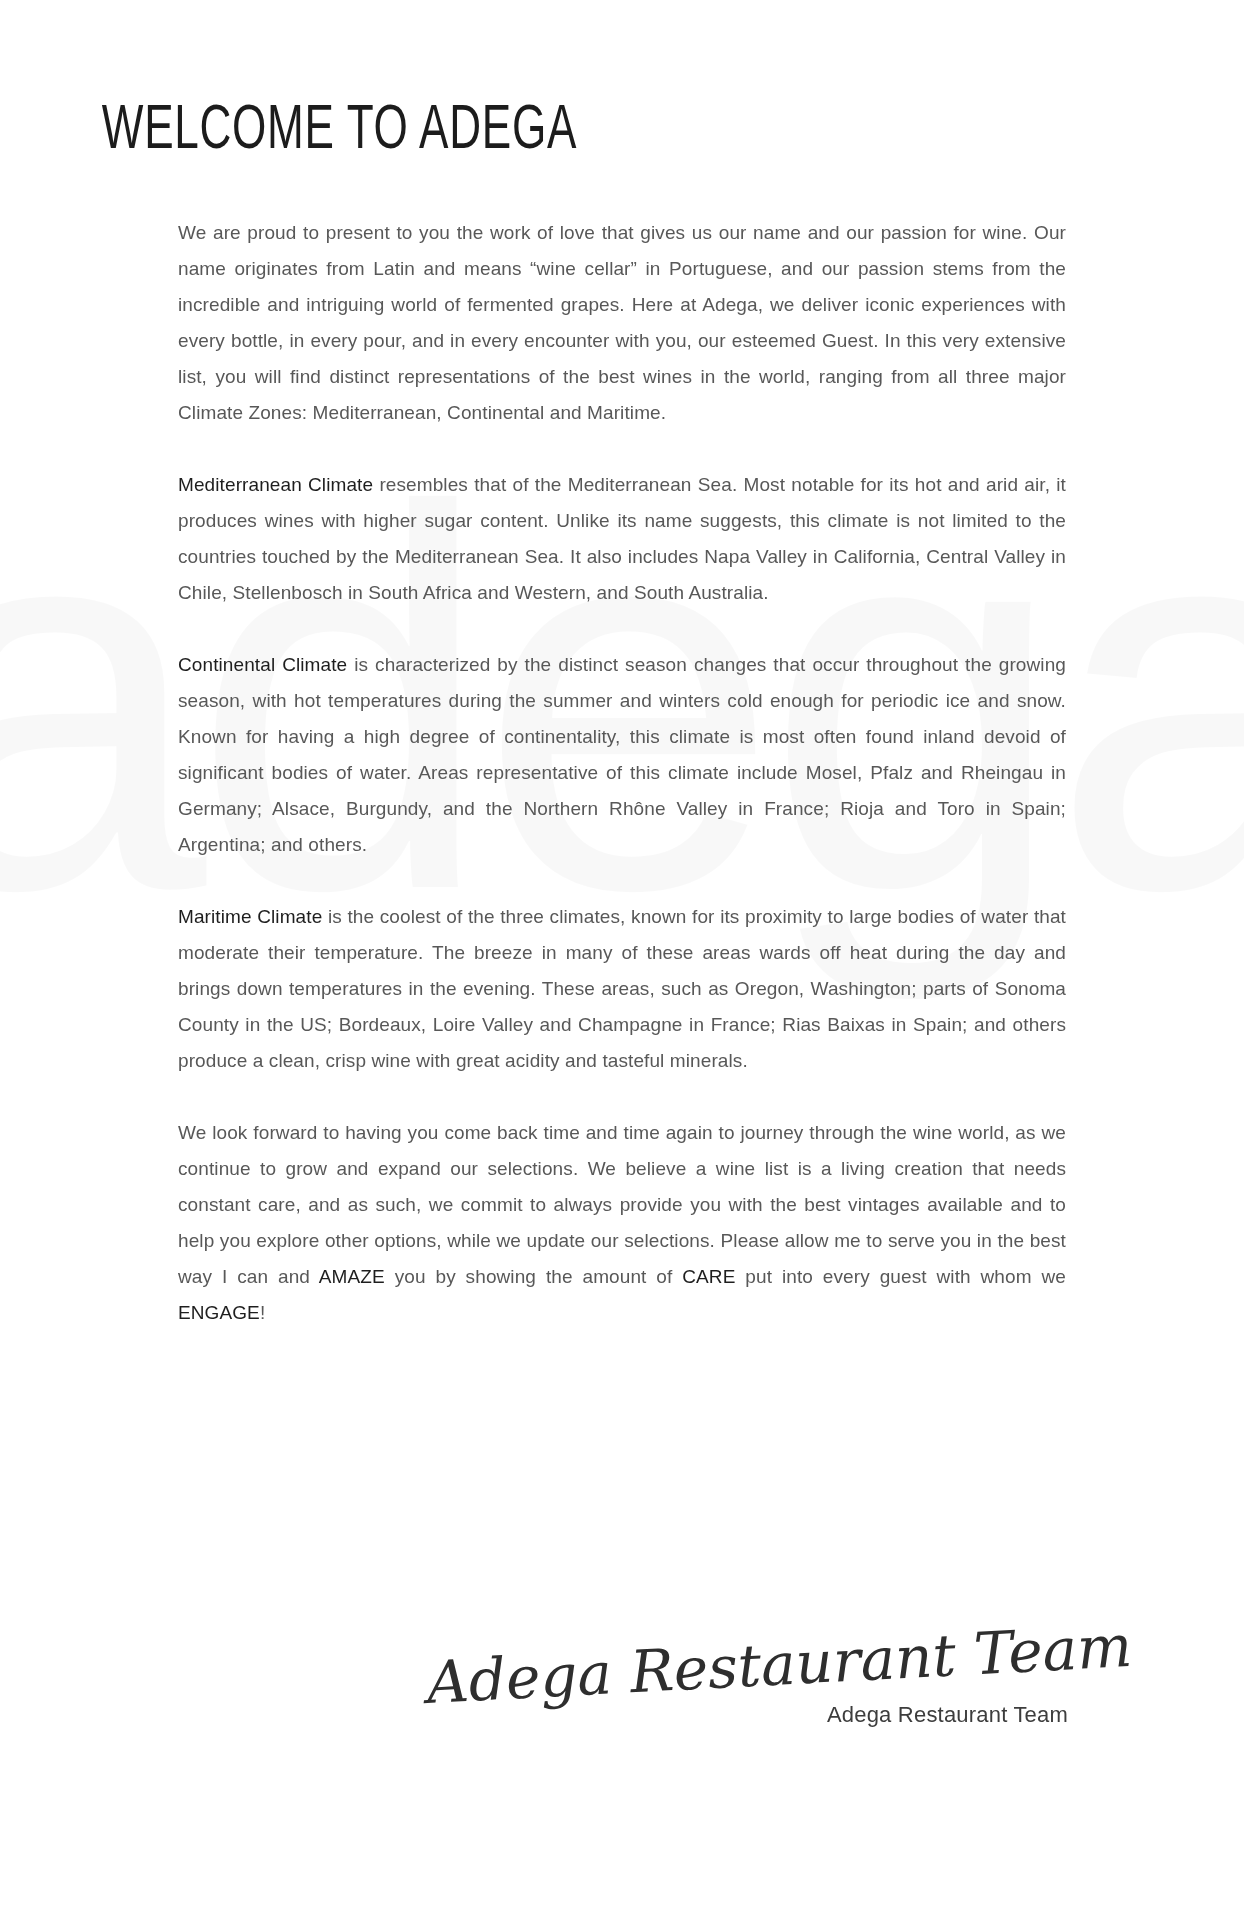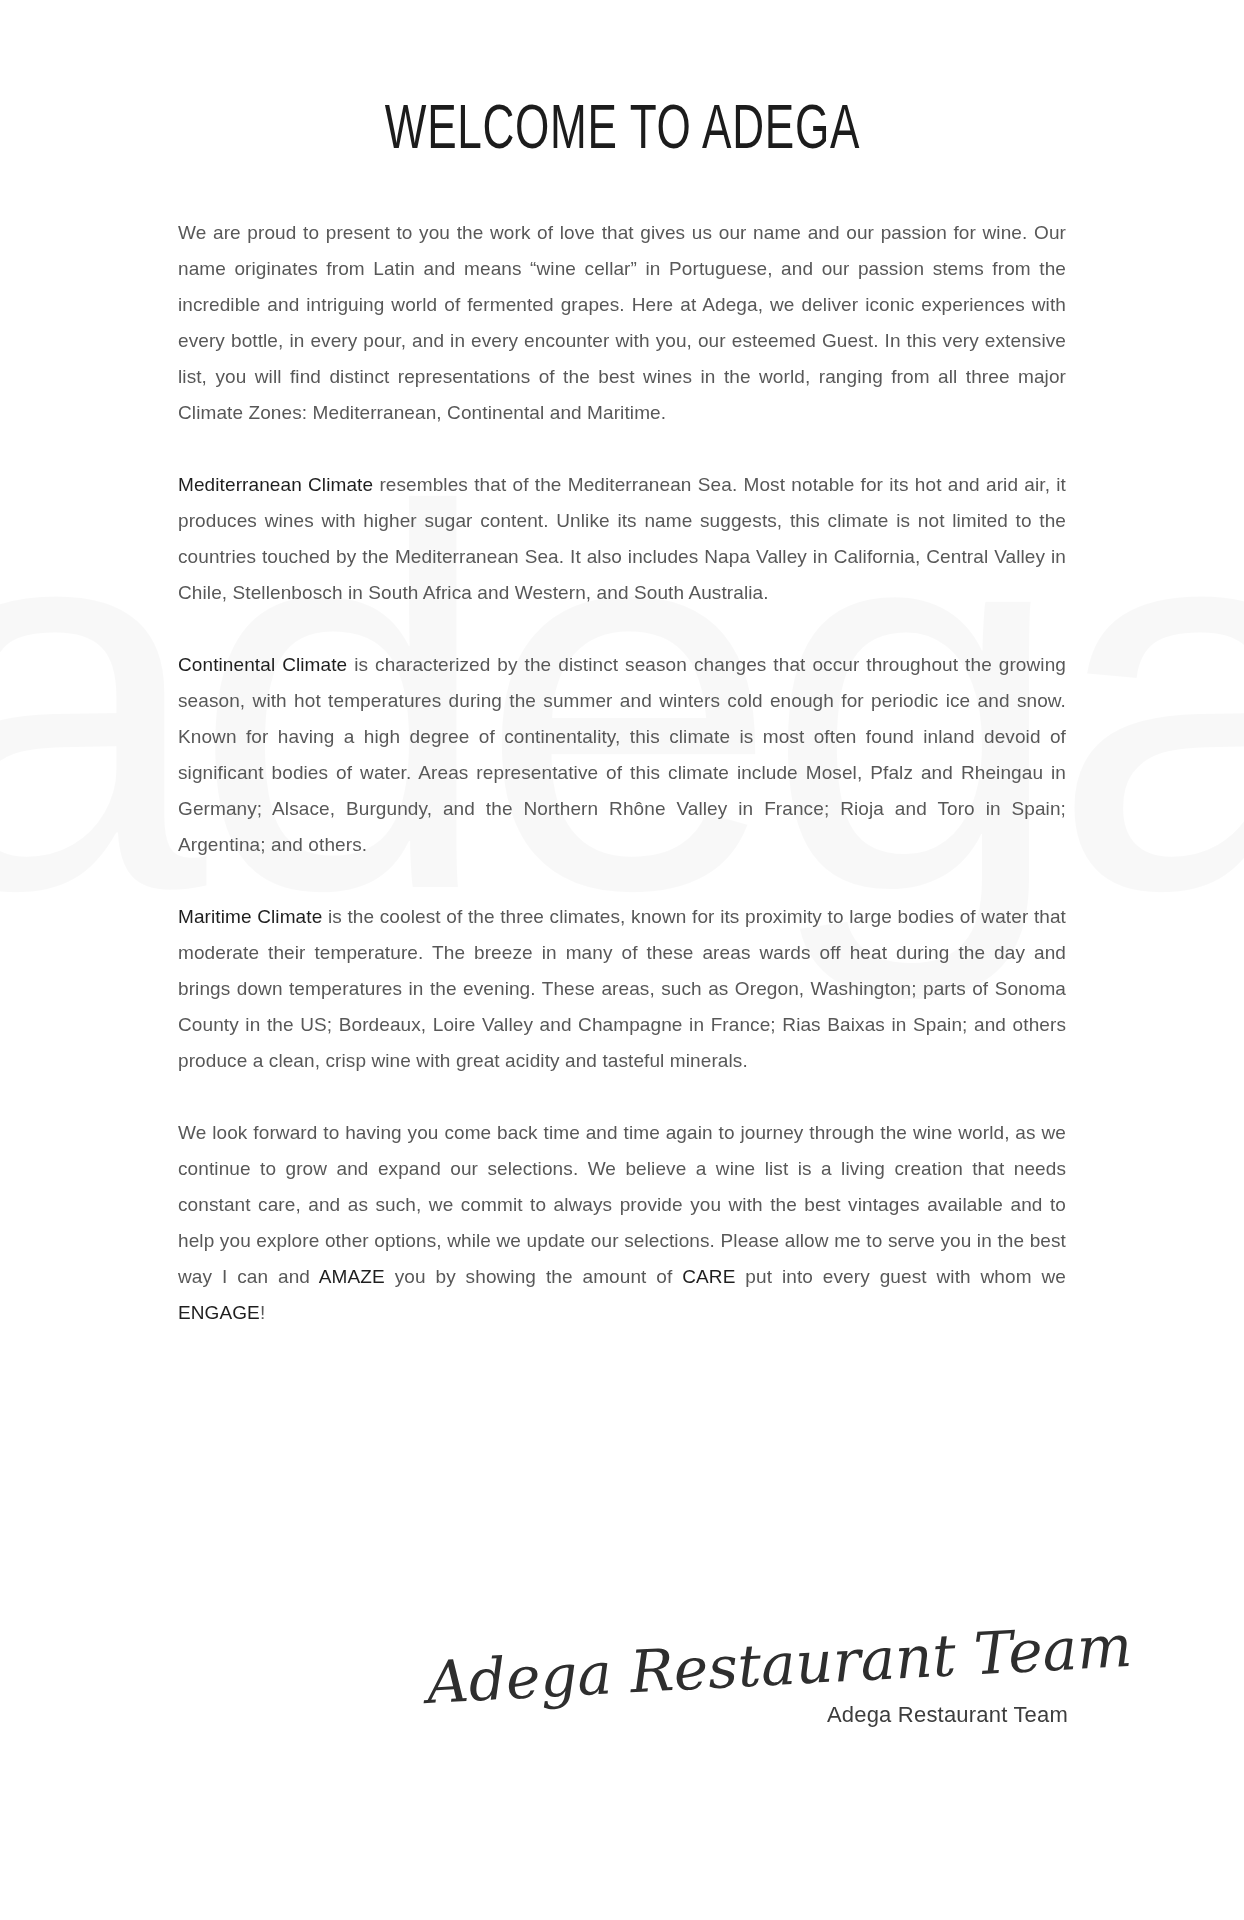--- a/index.html
+++ b/index.html
@@ -26,21 +26,20 @@
     color: rgba(0, 0, 0, 0.028);
     z-index: 0;
     white-space: nowrap;
     user-select: none;
   }
   .title {
     position: relative;
     z-index: 1;
     margin: 0;
     padding-top: 92px;
-    text-align: center;
     font-weight: 400;
     color: #1c1c1c;
   }
   .title-inner {
     display: inline-block;
     font-size: 63px;
     line-height: 1.1;
     transform: scaleX(0.70);
     transform-origin: center;
     letter-spacing: 1px;

